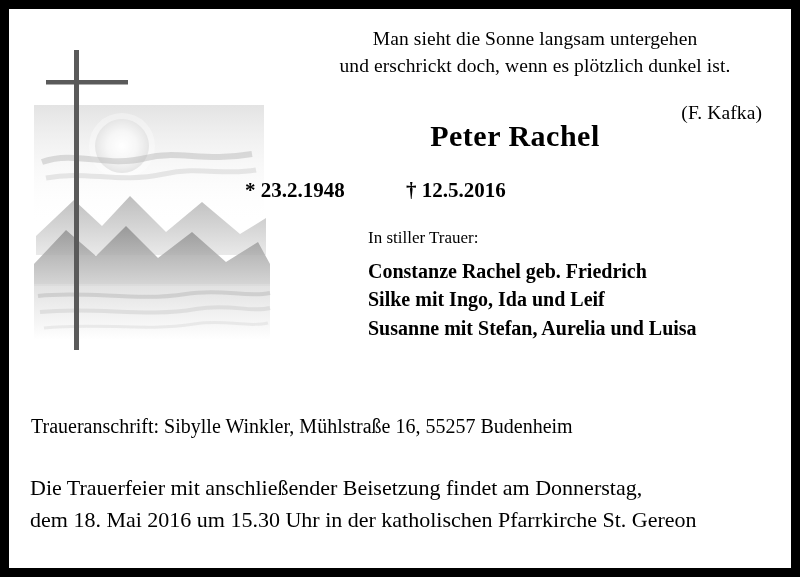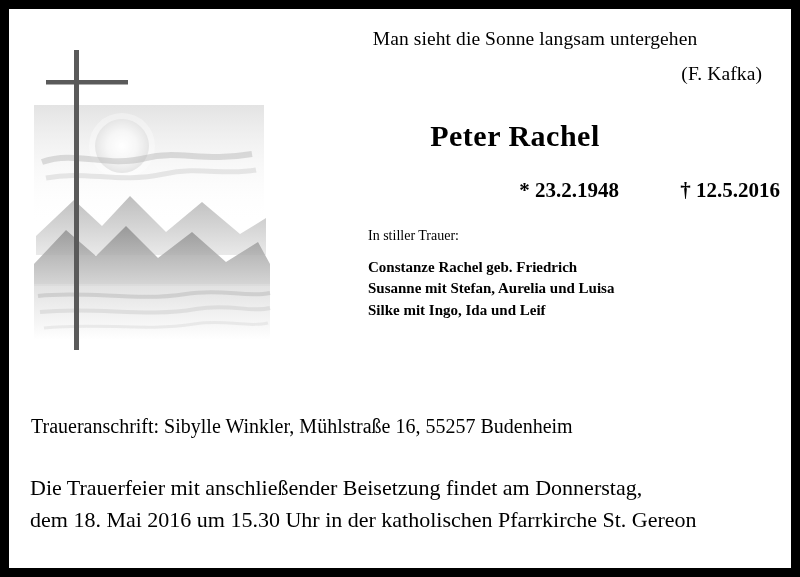--- a/index.html
+++ b/index.html
@@ -43,59 +43,59 @@
     text-align: center;
     font-size: 19.5px;
     line-height: 1.38;
     letter-spacing: .1px;
   }
   .quote .line { display: block; white-space: nowrap; }
   .quote .attrib {
     display: block;
     text-align: right;
     padding-right: 8px;
-    margin-top: 8px;
+    margin-top: 20px;
   }
 
   
   .name {
     position: absolute;
     left: 245px;
     top: 120px;
     width: 540px;
     text-align: center;
     font-size: 30px;
     font-weight: bold;
     letter-spacing: .5px;
     line-height: 1.05;
   }
   .dates {
     position: absolute;
     left: 245px;
     top: 178px;
     width: 535px;
-    text-align: right;
+    text-align: left;
     font-size: 21px;
     font-weight: bold;
   }
   .dates .birth { margin-right: 56px; }
   .dates .death { }
 
   
   .mourn-intro {
     position: absolute;
     left: 368px;
     top: 228px;
-    font-size: 14px;
+    font-size: 17px;
   }
   .mourn-list {
     position: absolute;
     left: 368px;
     top: 257px;
-    font-size: 15px;
+    font-size: 20px;
     font-weight: bold;
     line-height: 1.42;
   }
   .mourn-list .ml { display: block; white-space: nowrap; }
 
   
   .address {
     position: absolute;
     left: 31px;
     top: 415px;
@@ -174,35 +174,36 @@
       <path d="M14 262 C 70 256, 120 268, 170 259 C 204 253, 224 263, 244 258" fill="none" stroke="#d2d2d2" stroke-width="4" opacity="0.6"></path>
       <path d="M18 278 C 70 272, 118 282, 168 274 C 200 269, 222 278, 242 273" fill="none" stroke="#e0e0e0" stroke-width="3" opacity="0.6"></path>
 
       <rect x="48" y="0" width="5" height="300" fill="#5a5a5a"></rect>
       <rect x="20" y="30" width="82" height="4.5" fill="#5a5a5a"></rect>
     </svg>
   </div>
 
   <div class="quote">
     <span class="line">Man sieht die Sonne langsam untergehen</span>
+    <span class="line">und erschrickt doch, wenn es plötzlich dunkel ist.</span>
     <span class="attrib">(F. Kafka)</span>
   </div>
 
   <div class="name">Peter Rachel</div>
 
   <div class="dates">
     <span class="birth">* 23.2.1948</span>
     <span class="death">† 12.5.2016</span>
   </div>
 
   <div class="mourn-intro">In stiller Trauer:</div>
   <div class="mourn-list">
     <span class="ml">Constanze Rachel geb. Friedrich</span>
+    <span class="ml">Silke mit Ingo, Ida und Leif</span>
     <span class="ml">Susanne mit Stefan, Aurelia und Luisa</span>
-    <span class="ml">Silke mit Ingo, Ida und Leif</span>
   </div>
 
   <div class="address">Traueranschrift: Sibylle Winkler, Mühlstraße 16, 55257 Budenheim</div>
 
   <div class="ceremony">
     <span class="cl">Die Trauerfeier mit anschließender Beisetzung findet am Donnerstag,</span>
     <span class="cl">dem 18. Mai 2016 um 15.30 Uhr in der katholischen Pfarrkirche St. Gereon</span>
   </div>
 
 </div>

